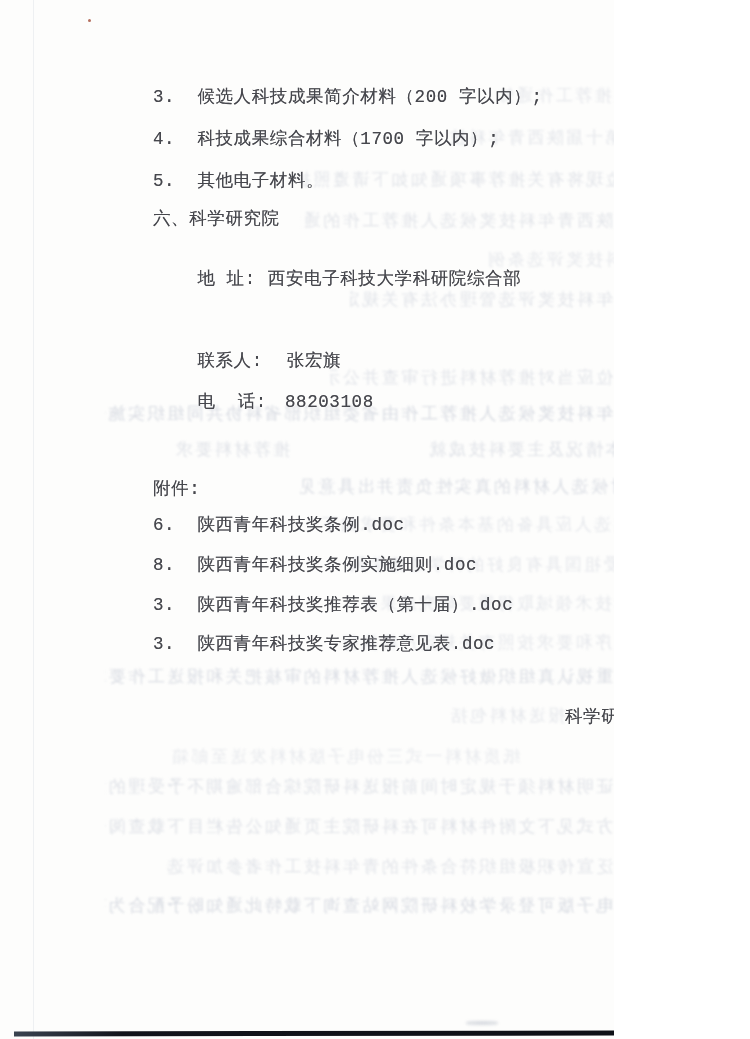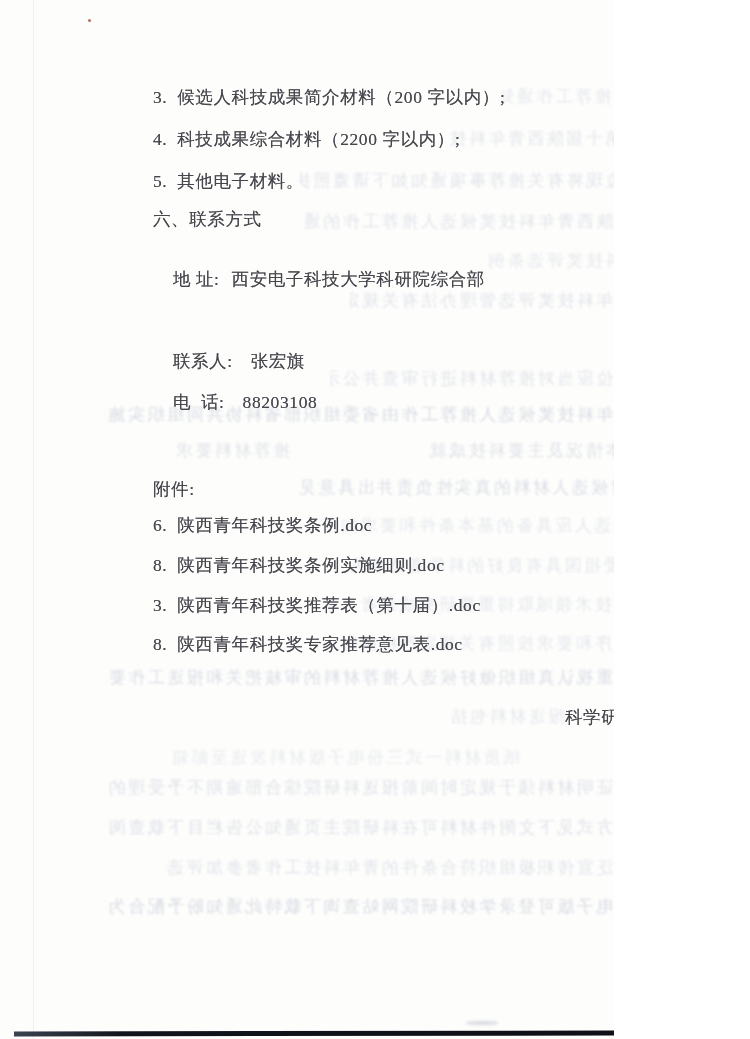--- a/index.html
+++ b/index.html
@@ -1,21 +1,21 @@
 <!DOCTYPE html>
 <html><head>
 <meta charset="utf-8">
 <style>
   html,body{margin:0;padding:0;background:#ffffff;}
   .page{
     position:relative;
     width:614px;height:1039px;
     background:#fdfdfc;
     overflow:hidden;
-    font-family:Liberation Serif, serif;
+    font-family:Liberation Mono, monospace;
   }
   .fold-line{
     position:absolute;left:33px;top:0;bottom:0;width:1px;
     background:#eef0f2;
   }
   .line{
     position:absolute;left:153px;
     white-space:pre;
     font-size:17.5px;line-height:22px;
     color:#46474d;
@@ -75,40 +75,40 @@
       <div class="bleed" style="top: 667px; left: 105px; width: 625px; opacity: 0.75;">各单位要高度重视认真组织做好候选人推荐材料的审核把关和报送工作要求</div>
       <div class="bleed" style="top: 706px; left: 420px; width: 145px; opacity: 0.5;">报送材料包括</div>
       <div class="bleed" style="top: 747px; left: 140px; width: 380px; opacity: 0.45;">纸质材料一式三份电子版材料发送至邮箱</div>
       <div class="bleed" style="top: 777px; left: 105px; width: 625px; opacity: 0.65;">推荐表及相关证明材料须于规定时间前报送科研院综合部逾期不予受理的通知</div>
       <div class="bleed" style="top: 817px; left: 105px; width: 625px; opacity: 0.65;">联系人及联系方式见下文附件材料可在科研院主页通知公告栏目下载查阅使用</div>
       <div class="bleed" style="top: 857px; left: 150px; width: 580px; opacity: 0.6;">希望各单位广泛宣传积极组织符合条件的青年科技工作者参加评选</div>
       <div class="bleed" style="top: 896px; left: 105px; width: 625px; opacity: 0.8;">本通知及附件电子版可登录学校科研院网站查询下载特此通知盼予配合为荷</div>
     </div>
 
   <div class="line" style="top:86px">3.  候选人科技成果简介材料（200 字以内）;</div>
-  <div class="line" style="top:128px">4.  科技成果综合材料（2200 字以内）;</div>
+  <div class="line" style="top:128px">4.  科技成果综合材料（1700 字以内）;</div>
   <div class="line" style="top:170px">5.  其他电子材料。</div>
 
-  <div class="line" style="top:208px">六、联系方式</div>
+  <div class="line" style="top:208px">六、科学研究院</div>
 
   <div class="line contact-row" style="top:246px">
     <span>地 址:</span><span class="value">西安电子科技大学科研院综合部</span>
   </div>
   <div class="line contact-row" style="top:328px">
-    <span>联系人:</span><span class="value" style="margin-left:18px">张宏旗</span>
+    <span>联系人:</span><span class="value" style="margin-left:24px">张宏旗</span>
   </div>
   <div class="line contact-row" style="top:369px">
     <span>电  话:</span><span class="value" style="margin-left:18px">88203108</span>
   </div>
 
   <div class="line" style="top:478px">附件:</div>
   <div class="line" style="top:514px">6.  陕西青年科技奖条例.doc</div>
   <div class="line" style="top:554px">8.  陕西青年科技奖条例实施细则.doc</div>
   <div class="line" style="top:594px">3.  陕西青年科技奖推荐表（第十届）.doc</div>
-  <div class="line" style="top:633px">8.  陕西青年科技奖专家推荐意见表.doc</div>
+  <div class="line" style="top:633px">3.  陕西青年科技奖专家推荐意见表.doc</div>
 
   <div class="line sig" style="top:706px">科学研究院</div>
 
 
   <div id="speck-layer">
       <div class="speck" style="left: 88px; top: 19px; width: 3px; height: 3px; background: rgb(181, 112, 95);"></div>
       <div class="speck" style="left: 712px; top: 11px; width: 4px; height: 6px; background: rgb(154, 160, 172);"></div>
       <div class="speck" style="left: 744px; top: 402px; width: 4px; height: 3px; background: rgb(196, 200, 208);"></div>
       <div class="speck" style="left: 743px; top: 536px; width: 4px; height: 3px; background: rgb(201, 205, 212);"></div>
       <div class="smudge" style="left: 466px; top: 1021px; width: 32px; height: 4px; background: rgb(216, 219, 224);"></div>

